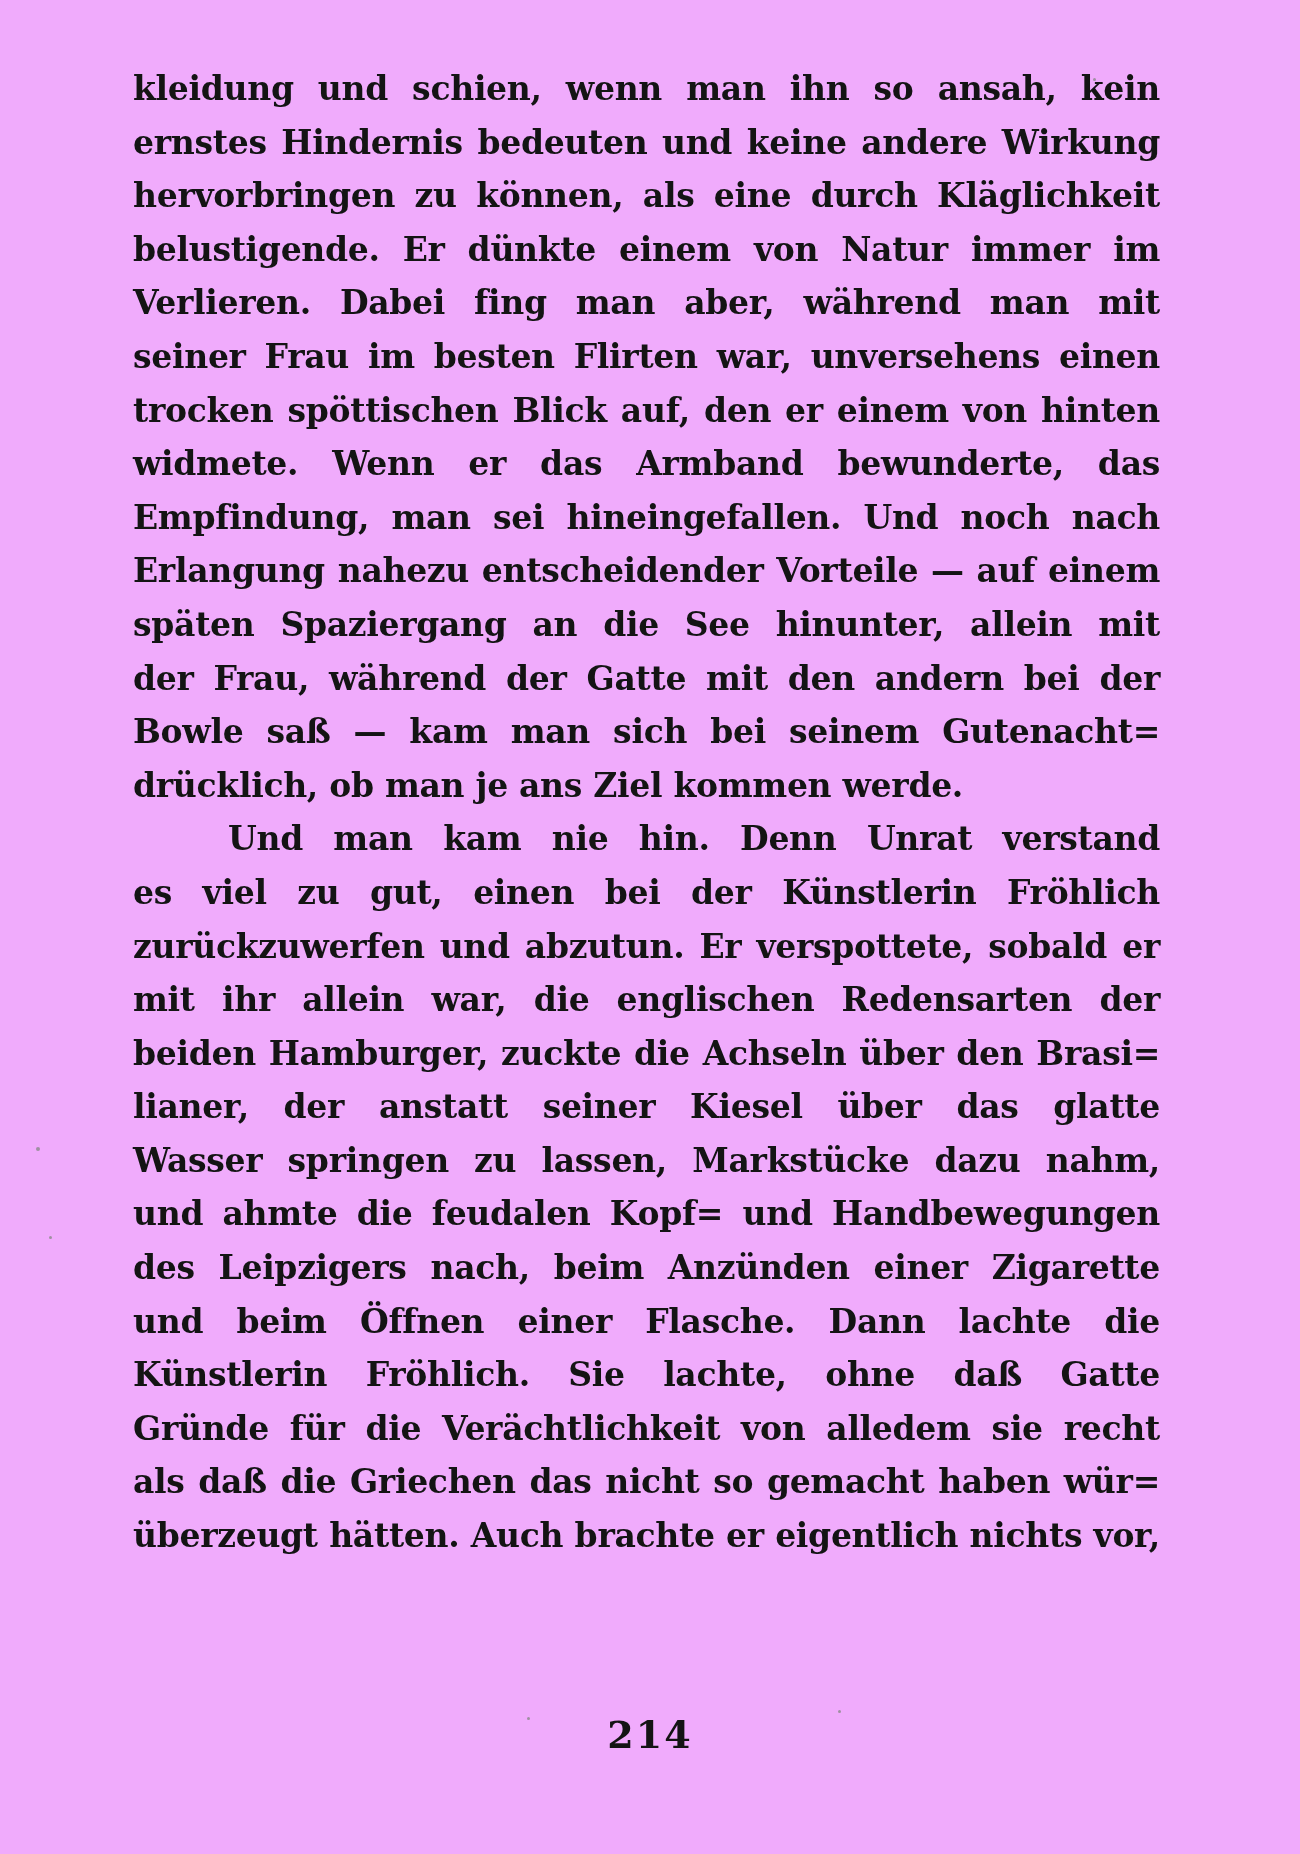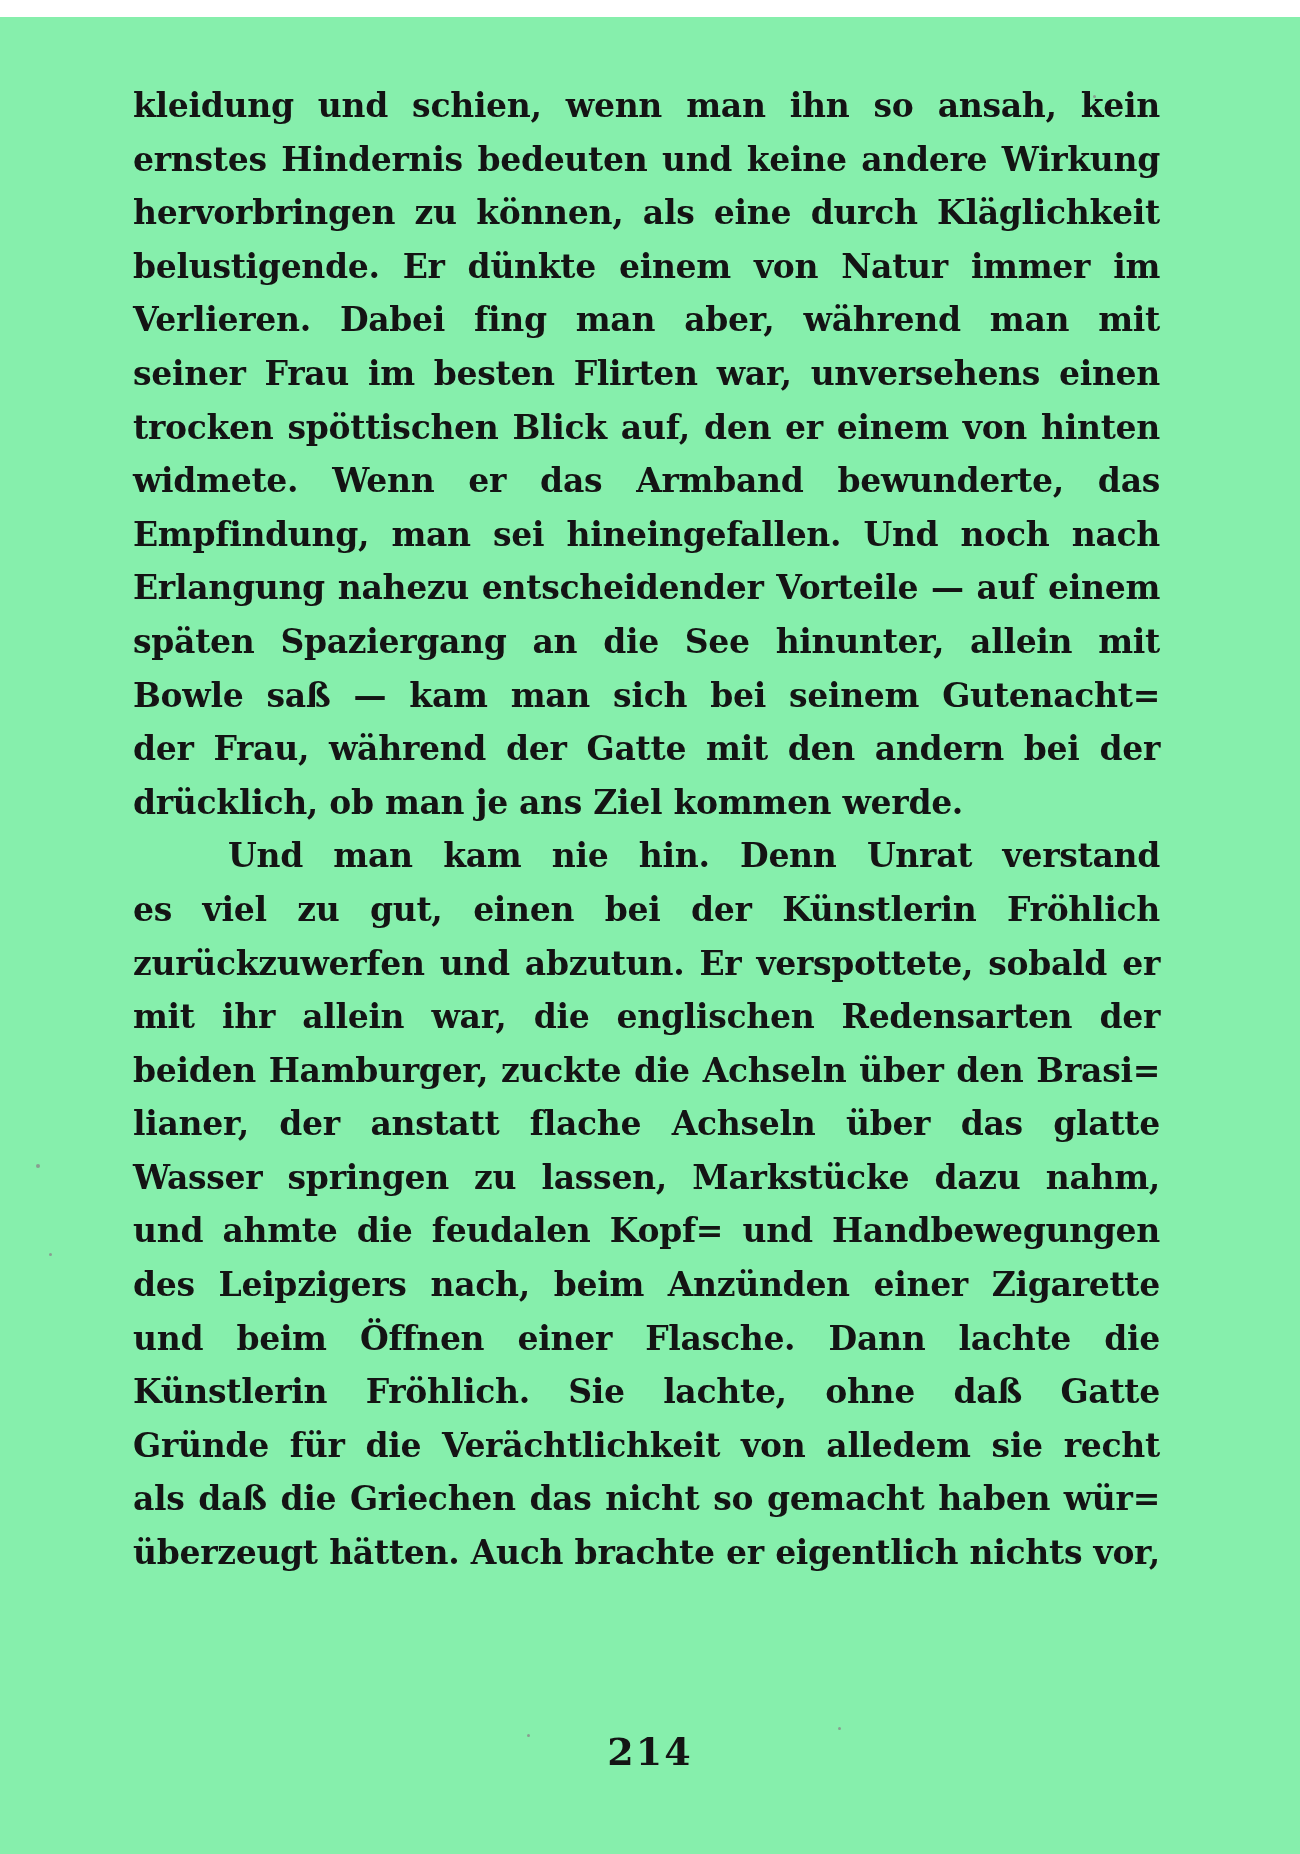--- a/index.html
+++ b/index.html
@@ -11,22 +11,21 @@
     width: 1300px;
     height: 1854px;
     position: relative;
     overflow: hidden;
     font-family: "DejaVu Serif", serif;
     color: #141414;
   }
   .page {
     position: absolute;
     inset: 0;
-    background: #86efac;
-    margin-top: 17px;
+    background: #f0abfc;
   }
   .text-block {
     position: absolute;
     left: 133px;
     top: 62px;
     width: 1027px;
     font-size: 33px;
     font-weight: 700;
     line-height: 53.6px;
     letter-spacing: -0.3px;
@@ -78,29 +77,29 @@
     <div class="line">ernstes Hindernis bedeuten und keine andere Wirkung</div>
     <div class="line">hervorbringen zu können, als eine durch Kläglichkeit</div>
     <div class="line">belustigende.  Er dünkte einem von Natur immer im</div>
     <div class="line">Verlieren.  Dabei fing man aber, während man mit</div>
     <div class="line">seiner Frau im besten Flirten war, unversehens einen</div>
     <div class="line">trocken spöttischen Blick auf, den er einem von hinten</div>
     <div class="line">widmete.  Wenn er das Armband bewunderte, das</div>
     <div class="line">Empfindung, man sei hineingefallen.  Und noch nach</div>
     <div class="line">Erlangung nahezu entscheidender Vorteile — auf einem</div>
     <div class="line">späten Spaziergang an die See hinunter, allein mit</div>
+    <div class="line">der Frau, während der Gatte mit den andern bei der</div>
     <div class="line">Bowle saß — kam man sich bei seinem Gutenacht=</div>
-    <div class="line">der Frau, während der Gatte mit den andern bei der</div>
     <div class="line para-end">drücklich, ob man je ans Ziel kommen werde.</div>
     <div class="line indent">Und man kam nie hin.  Denn Unrat verstand</div>
     <div class="line">es viel zu gut, einen bei der Künstlerin Fröhlich</div>
     <div class="line">zurückzuwerfen und abzutun.  Er verspottete, sobald er</div>
     <div class="line">mit ihr allein war, die englischen Redensarten der</div>
     <div class="line">beiden Hamburger, zuckte die Achseln über den Brasi=</div>
-    <div class="line">lianer, der anstatt flache Achseln über das glatte</div>
+    <div class="line">lianer, der anstatt seiner Kiesel über das glatte</div>
     <div class="line">Wasser springen zu lassen, Markstücke dazu nahm,</div>
     <div class="line">und ahmte die feudalen Kopf= und Handbewegungen</div>
     <div class="line">des Leipzigers nach, beim Anzünden einer Zigarette</div>
     <div class="line">und beim Öffnen einer Flasche.  Dann lachte die</div>
     <div class="line">Künstlerin Fröhlich.  Sie lachte, ohne daß Gatte</div>
     <div class="line">Gründe für die Verächtlichkeit von alledem sie recht</div>
     <div class="line">als daß die Griechen das nicht so gemacht haben wür=</div>
     <div class="line">überzeugt hätten.  Auch brachte er eigentlich nichts vor,</div>
   </div>
 

